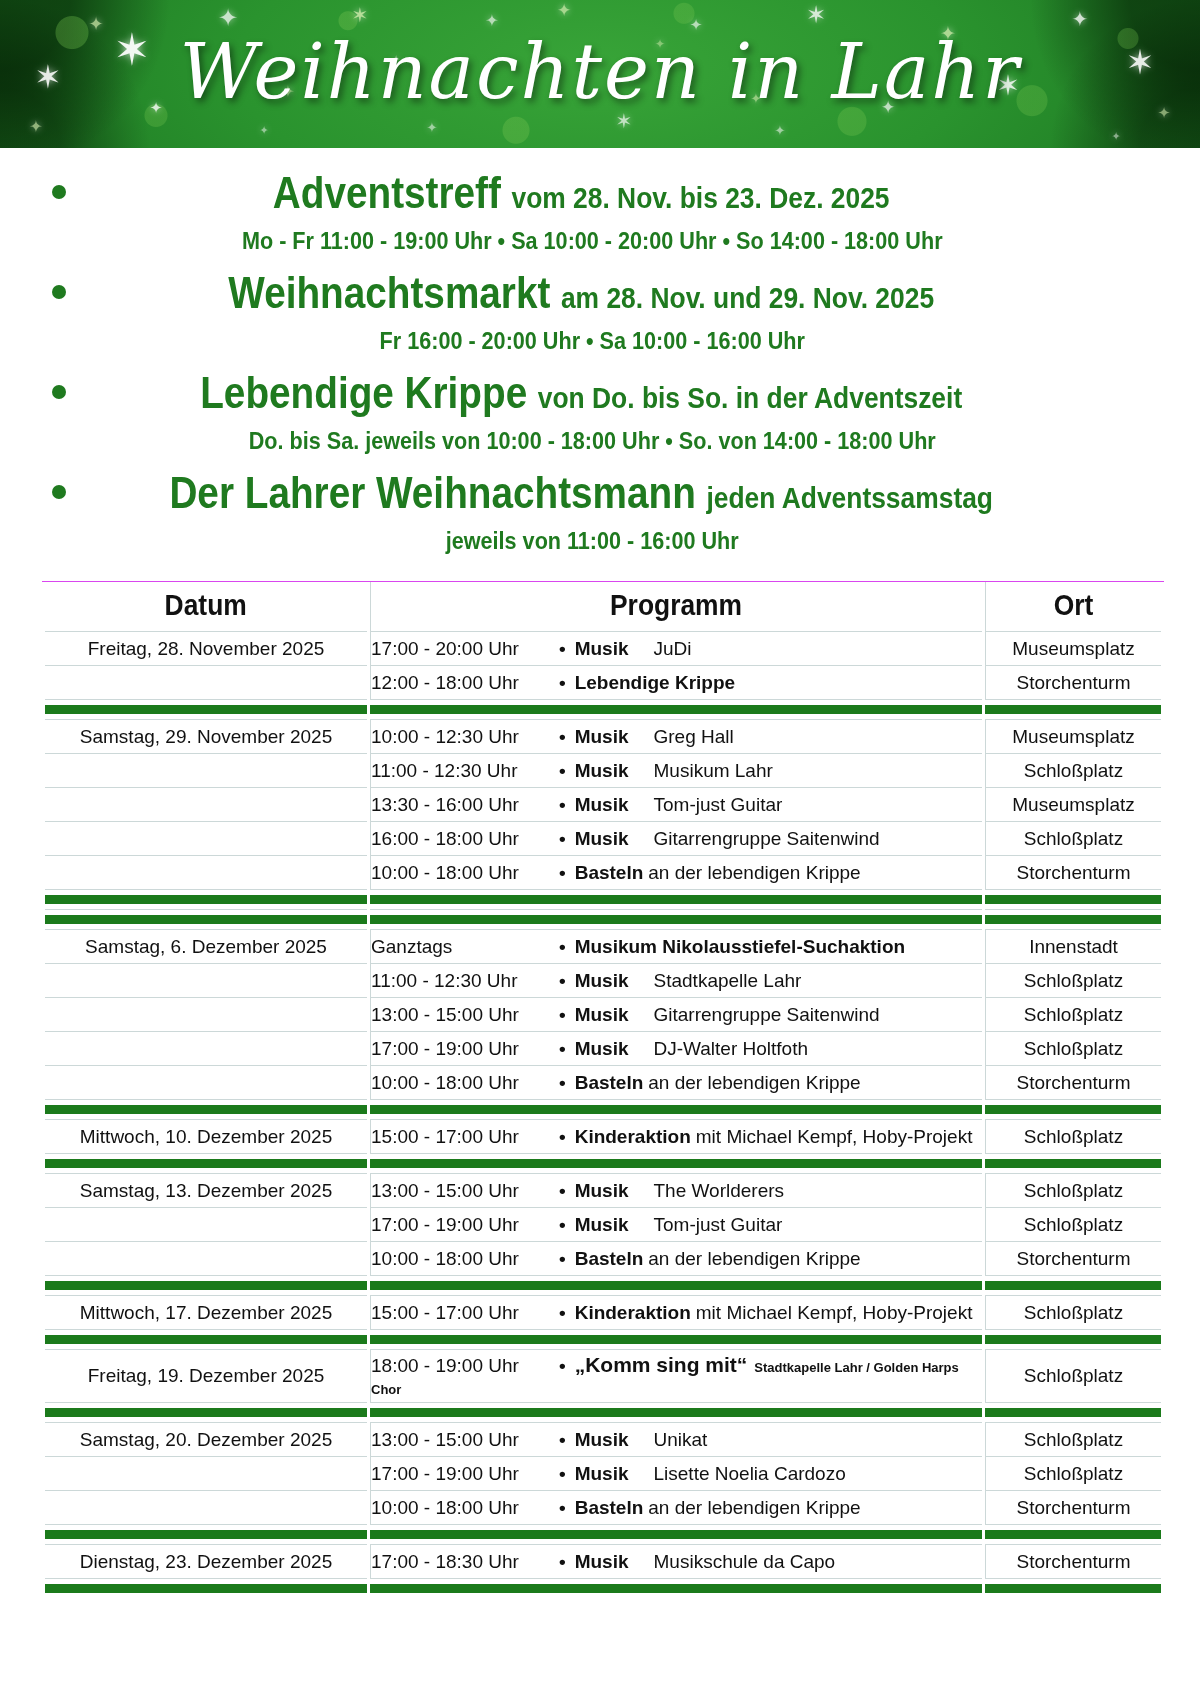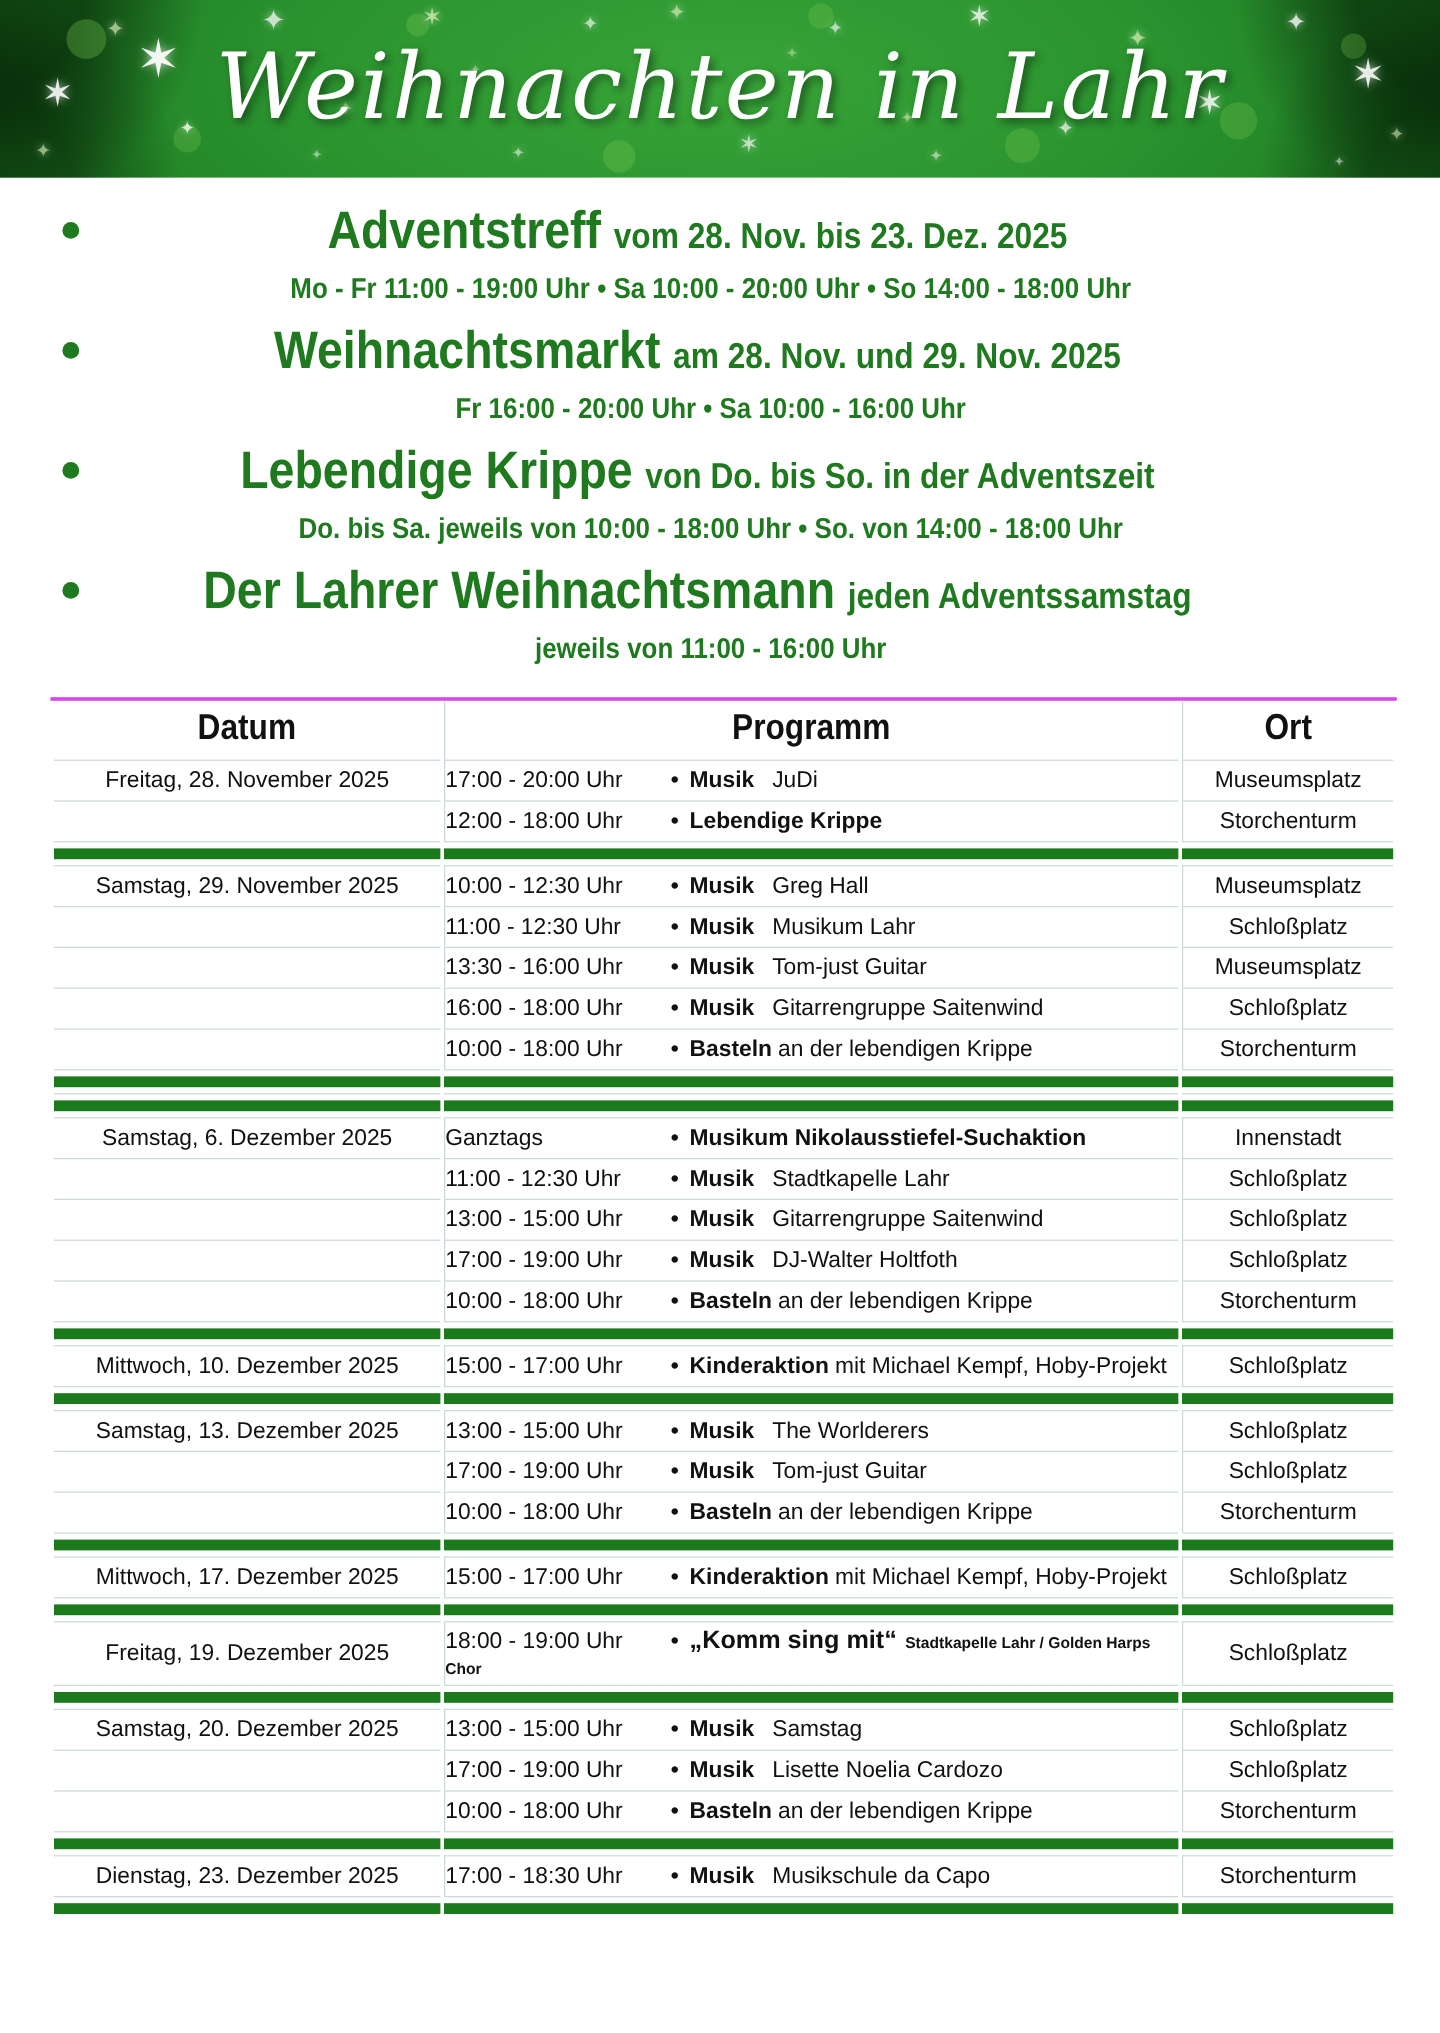--- a/index.html
+++ b/index.html
@@ -55,35 +55,35 @@
   .b-sub   { font-size:30px; font-weight:bold; margin-left:12px; }
   .b-times {
     white-space:nowrap; transform:scaleX(.90); transform-origin:left center;
     color:#1f7a1f; font-size:24px; font-weight:bold; line-height:28px; margin-top:1px;
   }
 
   
   table.program {
     border-collapse:separate; border-spacing:3px 0;
     table-layout:fixed; width:1122px; margin:26px 0 0 42px;
-    border-top:3px solid #d946ef;
+    border-top:1px solid #d946ef;
   }
   col.c-datum { width:322px; } col.c-prog { width:612px; } col.c-ort { width:176px; }
   th { padding:6px 0 9px 0; font-size:30px; font-weight:bold; text-align:center; }
   th .cond { display:inline-block; transform:scaleX(.88); transform-origin:center; white-space:nowrap; }
   td { border-top:1px solid #ccd8d8; vertical-align:middle; background:#fff; }
   td.c2, td.c3, th.c2, th.c3 { border-left:1px solid #ccd8d8; }
   tr.data td { height:27px; padding:3px 0; font-size:19px; }
   td.date { text-align:center; }
   td.prog { padding-left:18px; }
   td.ort  { text-align:center; }
   .t-time { display:inline-block; width:188px; }
   .t-bullet { font-weight:bold; padding-right:9px; }
   .t-label { font-weight:bold; }
-  .ev-music  .t-detail { margin-left:15px; }
+  .ev-music  .t-detail { margin-left:25px; }
   .ev-inline .t-detail { margin-left:5px; }
   .ev-small .t-label  { font-size:21px; }
   .ev-small .t-detail { font-size:13px; font-weight:bold; margin-left:7px; }
   tr.sep td { border-top:1px solid #ccd8d8; border-left:none; padding:5px 0; }
   .gbar { height:9px; background:#1b7a1b; }
 </style>
 </head>
 <body>
 
 <div>
@@ -330,21 +330,21 @@
           </td>
           <td>
             <div class="gbar"></div>
           </td>
           <td>
             <div class="gbar"></div>
           </td>
         </tr>
         <tr class="data">
           <td class="date c1">Samstag, 20. Dezember 2025</td>
-          <td class="prog c2 ev-music"><span class="t-time">13:00 - 15:00 Uhr</span><span class="t-bullet">•</span><span class="t-label">Musik</span><span class="t-detail">Samstag</span></td>
+          <td class="prog c2 ev-music"><span class="t-time">13:00 - 15:00 Uhr</span><span class="t-bullet">•</span><span class="t-label">Musik</span><span class="t-detail">Unikat</span></td>
           <td class="ort c3">Schloßplatz</td>
         </tr>
         <tr class="data">
           <td class="date c1"></td>
           <td class="prog c2 ev-music"><span class="t-time">17:00 - 19:00 Uhr</span><span class="t-bullet">•</span><span class="t-label">Musik</span><span class="t-detail">Lisette Noelia Cardozo</span></td>
           <td class="ort c3">Schloßplatz</td>
         </tr>
         <tr class="data">
           <td class="date c1"></td>
           <td class="prog c2 ev-inline"><span class="t-time">10:00 - 18:00 Uhr</span><span class="t-bullet">•</span><span class="t-label">Basteln</span><span class="t-detail">an der lebendigen Krippe</span></td>

